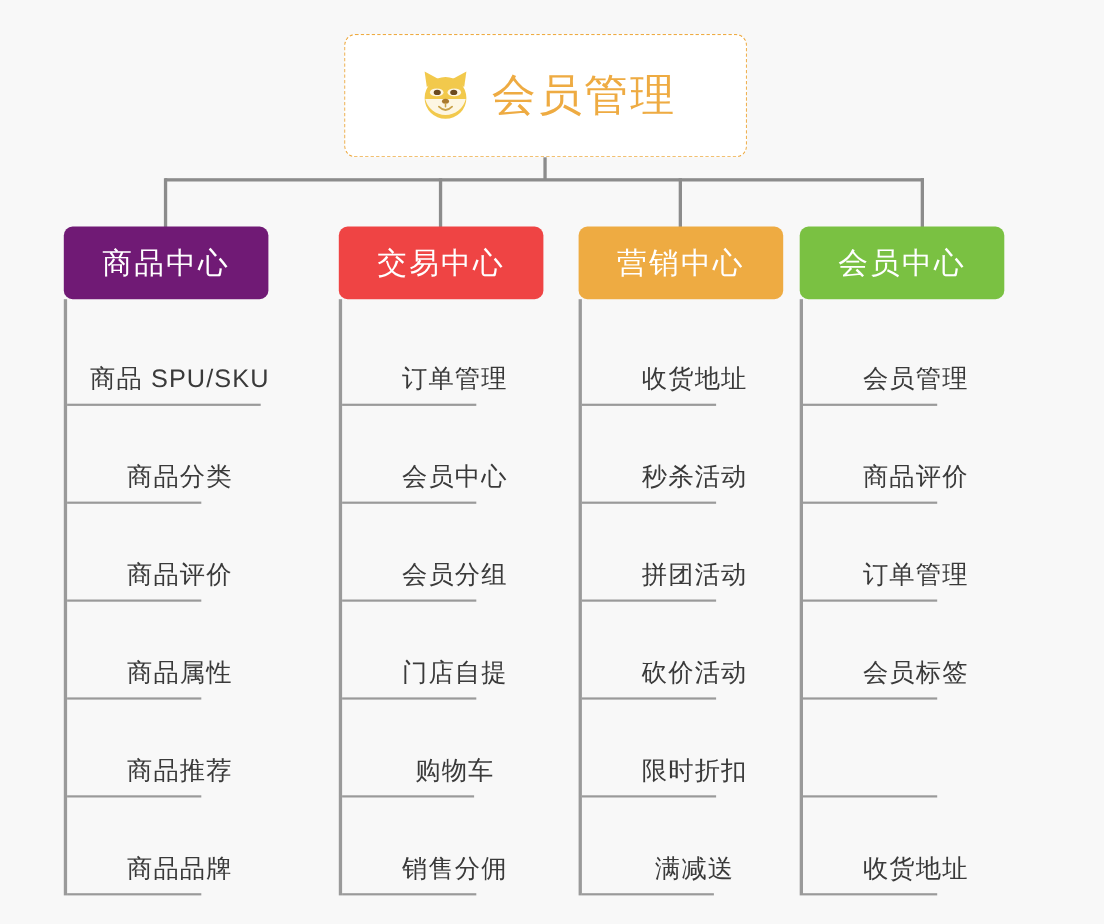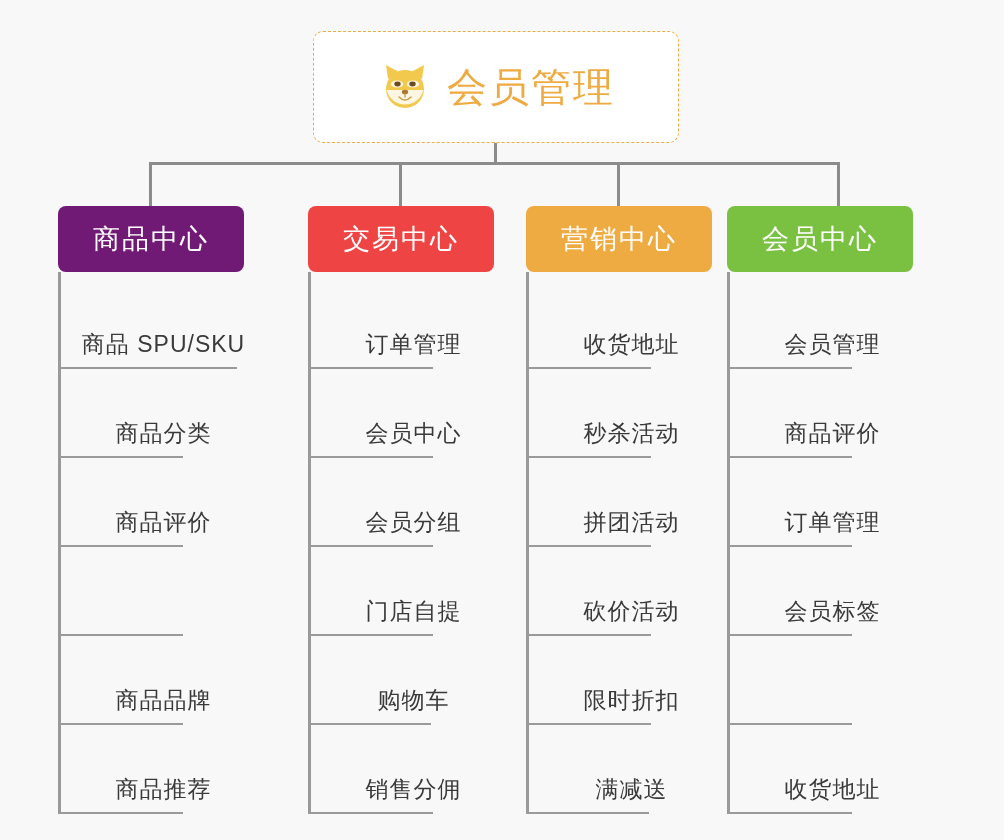--- a/index.html
+++ b/index.html
@@ -155,28 +155,29 @@
         </div>
         <div class="leaf-item">
           <span class="leaf-label" style="margin-left: 22px;">商品分类</span>
           <div class="leaf-underline" style="background: rgb(154, 154, 154); width: 122px;"></div>
         </div>
         <div class="leaf-item">
           <span class="leaf-label" style="margin-left: 22px;">商品评价</span>
           <div class="leaf-underline" style="background: rgb(154, 154, 154); width: 122px;"></div>
         </div>
         <div class="leaf-item">
+          <span class="leaf-label" style="margin-left: 22px;">商品属性</span>
+          <div class="leaf-underline" style="background: rgb(154, 154, 154); width: 122px;"></div>
+        </div>
+        <div class="leaf-item">
+          <span class="leaf-label" style="margin-left: 22px;">商品推荐</span>
           <div class="leaf-underline" style="background: rgb(154, 154, 154); width: 122px;"></div>
         </div>
         <div class="leaf-item">
           <span class="leaf-label" style="margin-left: 22px;">商品品牌</span>
-          <div class="leaf-underline" style="background: rgb(154, 154, 154); width: 122px;"></div>
-        </div>
-        <div class="leaf-item">
-          <span class="leaf-label" style="margin-left: 22px;">商品推荐</span>
           <div class="leaf-underline" style="background: rgb(154, 154, 154); width: 122px;"></div>
         </div>
       </div>
   </div>
 
   <div class="column" style="left:308px;">
     <div class="col-header" style="background: #ef4444;">交易中心</div>
     <div class="leaf-list" style="border-left-color: rgb(154, 154, 154);">
         <div class="leaf-item">
           <span class="leaf-label" style="margin-left: 22px;">订单管理</span>

